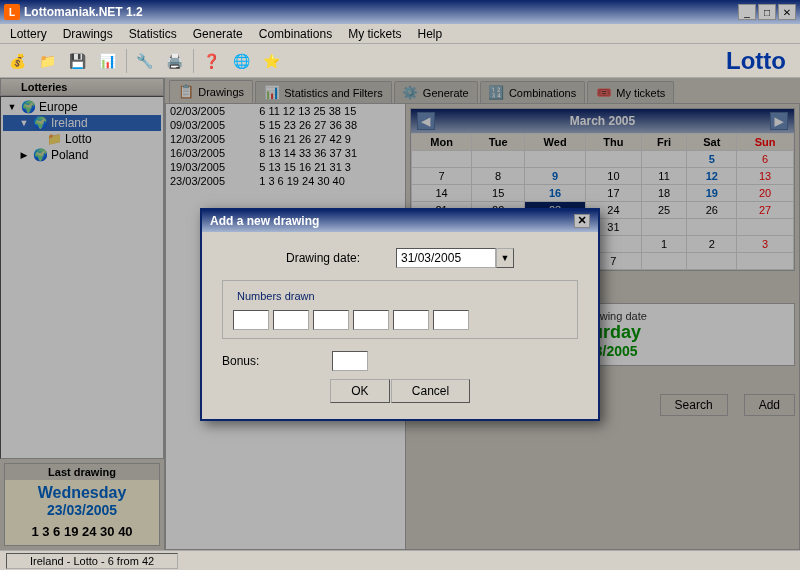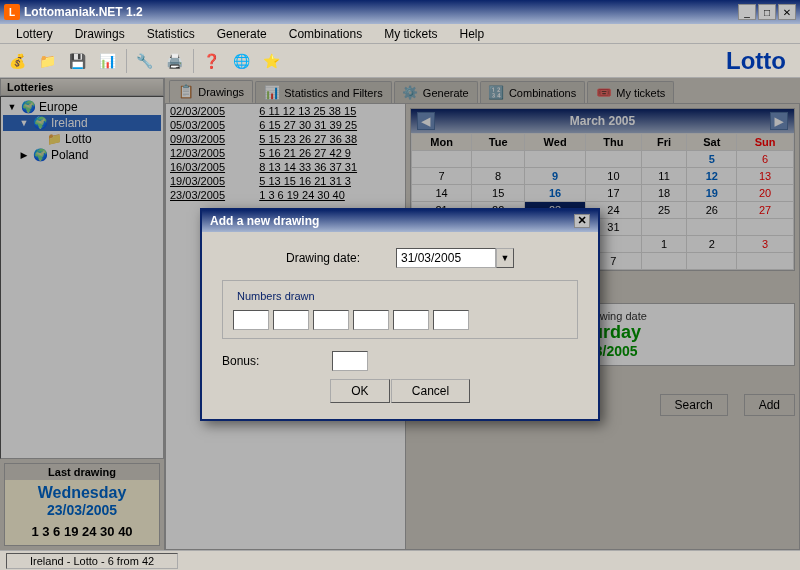--- a/index.html
+++ b/index.html
@@ -23,21 +23,21 @@
 
     
     .menu-bar {
       background: #d4d0c8;
       height: 20px;
       display: flex;
       align-items: center;
       padding: 0 2px;
       border-bottom: 1px solid #aaa;
     }
-    .menu-item { padding: 2px 8px; cursor: pointer; font-size: 12px; margin-left: 6px; }
+    .menu-item { padding: 2px 8px; cursor: pointer; font-size: 12px; }
 
     
     .toolbar {
       background: #d4d0c8;
       height: 34px;
       display: flex;
       align-items: center;
       padding: 2px 4px;
       border-bottom: 1px solid #aaa;
       gap: 2px;
@@ -73,21 +73,21 @@
     
     .left-panel {
       width: 165px;
       display: flex;
       flex-direction: column;
       border-right: 1px solid #aaa;
     }
     .panel-header {
       background: linear-gradient(to bottom, #e8e4dc, #c8c4bc);
       border: 1px solid #aaa;
-      padding: 2px 6px;
+      padding: 2px 20px;
       font-size: 11px;
       font-weight: bold;
     }
     .tree-view {
       flex: 1;
       background: white;
       border: 1px inset #aaa;
       overflow-y: auto;
       padding: 2px;
     }
@@ -138,21 +138,21 @@
       overflow: hidden;
     }
 
     
     .drawings-list {
       width: 240px;
       background: white;
       border-right: 1px solid #aaa;
       overflow-y: auto;
     }
-    .drawings-table { width: 100%; border-collapse: collapse; text-decoration: underline; }
+    .drawings-table { width: 100%; border-collapse: collapse; }
     .drawings-table tr { cursor: pointer; }
     .drawings-table td { padding: 1px 4px; font-size: 11px; white-space: nowrap; }
 
     
     .calendar-panel {
       flex: 1;
       background: #d4d0c8;
       padding: 4px;
       display: flex;
       flex-direction: column;
@@ -334,24 +334,20 @@
     </div>
 
     <div class="content-area">
 
       <div class="drawings-list">
         <table class="drawings-table">
           <tbody id="drawings-tbody">
           <tr>
                 <td>02/03/2005</td>
                 <td>6 11 12 13 25 38 15</td>
-              </tr>
-              <tr>
-                <td>05/03/2005</td>
-                <td>6 15 27 30 31 39 25</td>
               </tr>
               <tr>
                 <td>09/03/2005</td>
                 <td>5 15 23 26 27 36 38</td>
               </tr>
               <tr>
                 <td>12/03/2005</td>
                 <td>5 16 21 26 27 42 9</td>
               </tr>
               <tr>

